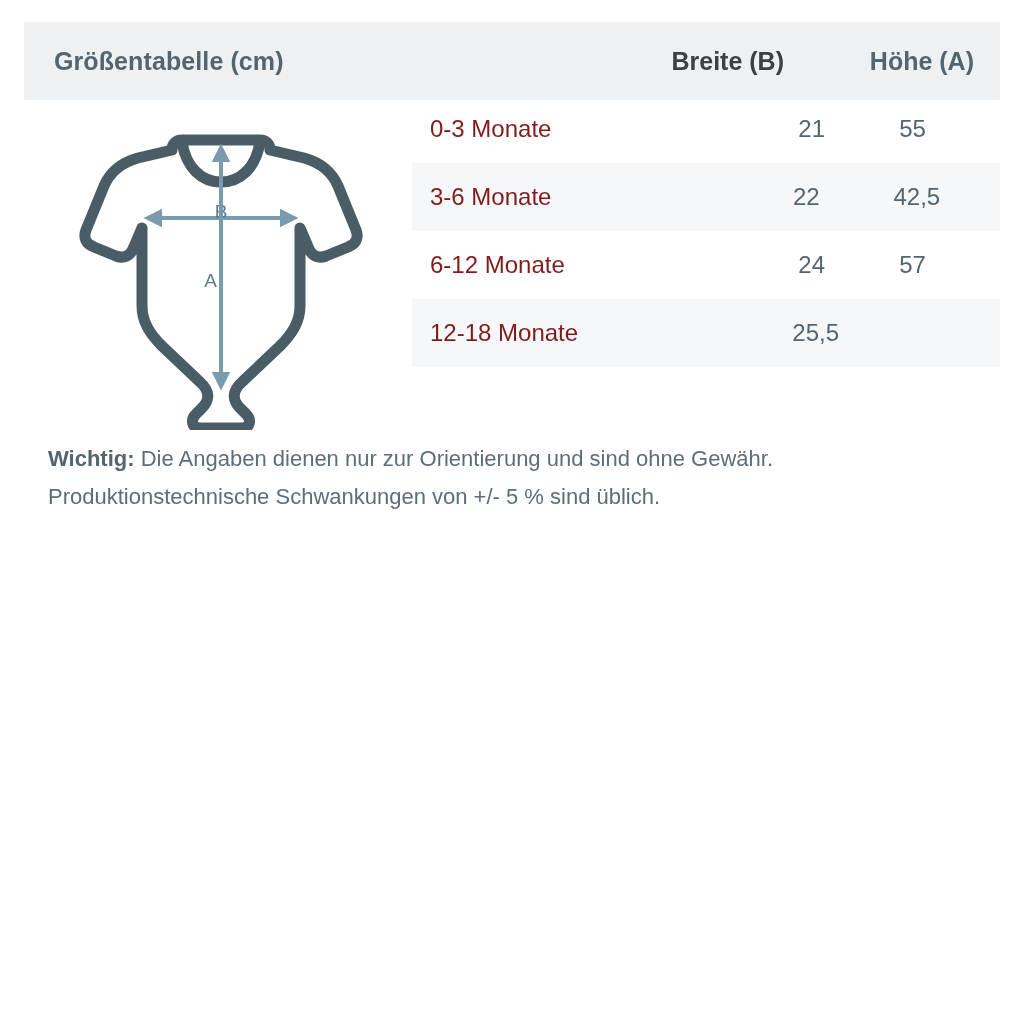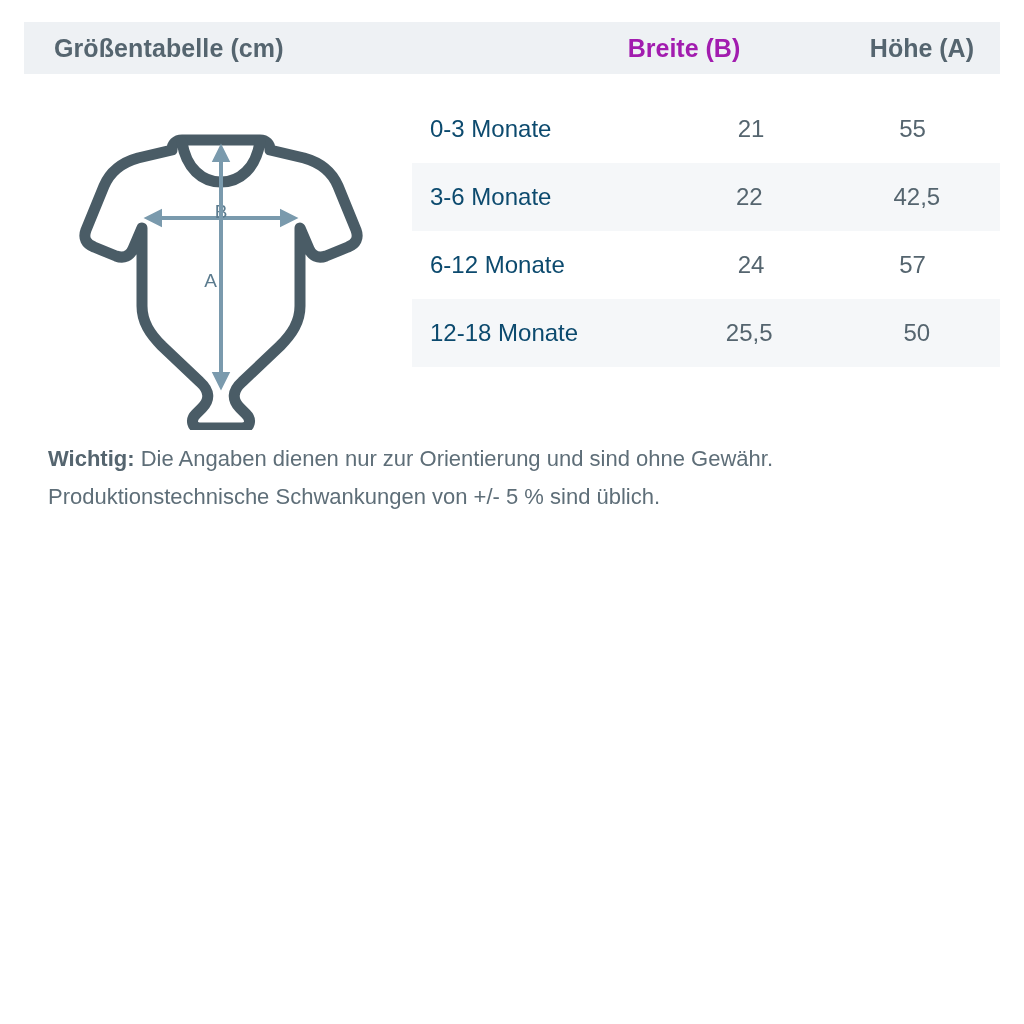--- a/index.html
+++ b/index.html
@@ -21,42 +21,42 @@
     height: 1024px;
     box-sizing: border-box;
   }
 
   
   .header-band {
     position: absolute;
     left: 24px;
     top: 22px;
     width: 976px;
-    height: 52px;
+    height: 78px;
     background: #eef1f4;
     display: flex;
     align-items: center;
   }
   .header-title {
     position: absolute;
     left: 30px;
     font-size: 25px;
     font-weight: bold;
     color: #55656f;
     letter-spacing: 0.1px;
     white-space: nowrap;
   }
   .header-col-b {
     position: absolute;
     left: 560px;
     width: 200px;
-    text-align: center;
+    text-align: right;
     font-size: 25px;
     font-weight: bold;
-    color: #a21caf;
+    color: #404040;
   }
   .header-col-a {
     position: absolute;
     left: 750px;
     width: 200px;
     text-align: right;
     font-size: 25px;
     font-weight: bold;
     color: #55656f;
   }
@@ -76,26 +76,26 @@
   }
   .row.alt {
     background: #f5f7f9;
     gap: 14px;
   }
   .cell-size {
     width: 265px;
     padding-left: 18px;
     box-sizing: border-box;
     font-size: 24px;
-    color: #0c4a6e;
+    color: #7f1d1d;
     white-space: nowrap;
   }
   .cell-width {
     width: 148px;
-    text-align: center;
+    text-align: right;
     font-size: 24px;
     color: #55656f;
   }
   .cell-height {
     width: 175px;
     text-align: center;
     font-size: 24px;
     color: #55656f;
   }
 
@@ -208,21 +208,20 @@
 
     <div class="row">
       <div class="cell-size">6-12 Monate</div>
       <div class="cell-width">24</div>
       <div class="cell-height">57</div>
     </div>
 
     <div class="row alt">
       <div class="cell-size">12-18 Monate</div>
       <div class="cell-width">25,5</div>
-      <div class="cell-height">50</div>
     </div>
 
   </div>
 
   <div class="note">
     <b>Wichtig:</b><span> Die Angaben dienen nur zur Orientierung und sind ohne Gewähr.</span><br>
     <span>Produktionstechnische Schwankungen von +/- 5 % sind üblich.</span>
   </div>
 
 </div>

